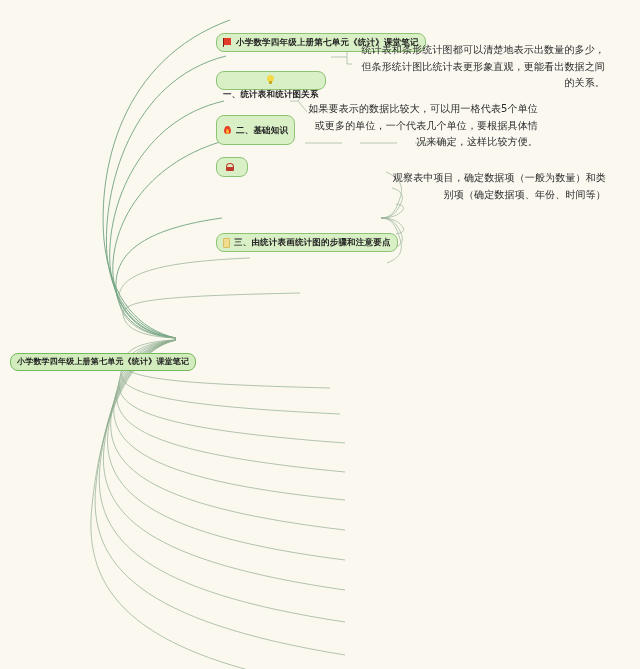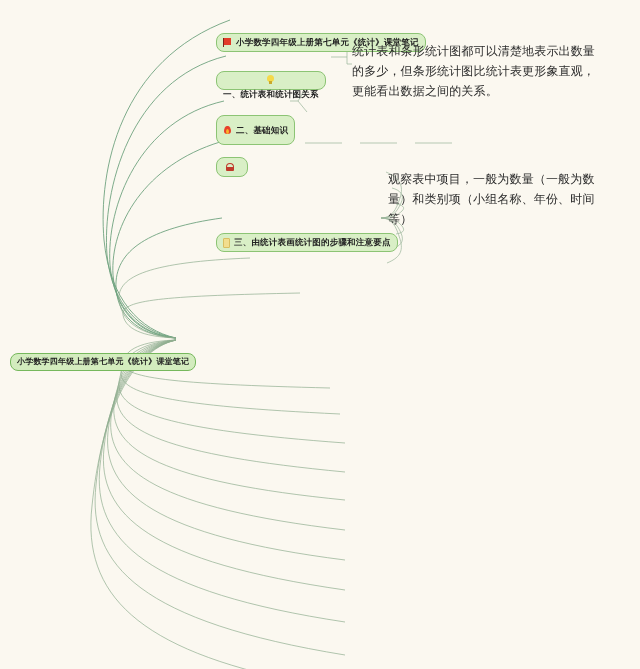--- a/index.html
+++ b/index.html
@@ -154,25 +154,26 @@
   
   .ico-note {
     width: 7px; height: 10px;
     background: #f2dd8e;
     border: 1px solid #d8be61;
     border-radius: 1px;
     box-sizing: border-box;
   }
   .leaf-text {
     position: absolute;
-    font-size: 12px;
+    font-size: 10px;
     color: #2b2b2b;
     line-height: 1.65;
     letter-spacing: 0.15px;
     white-space: normal;
+    text-align: right;
   }
 </style>
 </head>
 <body>
 
 <div id="canvas">
 
   <svg id="edges" viewBox="0 0 640 669" xmlns="http://www.w3.org/2000/svg">
     <g fill="none" stroke="#8aa98a" stroke-width="0.7">
 
@@ -232,25 +233,26 @@
   <div class="node node-h1" style="left:216px; top:47px; height:19px;flex-direction:column;">
     <span class="ico ico-bulb"></span>
     <span class="node-label">一、统计表和统计图关系</span>
   </div>
   <div class="leaf-text" style="left:352px; top:42px; width:253px;">统计表和条形统计图都可以清楚地表示出数量的多少，但条形统计图比统计表更形象直观，更能看出数据之间的关系。</div>
 
   <div class="node node-h1" style="left:216px; top:91px; height:30px;">
     <span class="ico ico-flame"></span>
     <span class="node-label">二、基础知识</span>
   </div>
+  <div class="leaf-text" style="left:308px; top:101px; width:230px;">如果要表示的数据比较大，可以用一格代表5个单位或更多的单位，一个代表几个单位，要根据具体情况来确定，这样比较方便。</div>
 
   <div class="node" style="left:216px; top:133px; height:20px; width:32px; justify-content:center;">
     <span class="ico ico-lock"></span>
     <span class="node-label"></span>
   </div>
 
   <div class="node node-h1" style="left:216px; top:209px; height:19px;">
     <span class="ico ico-note"></span>
     <span class="node-label">三、由统计表画统计图的步骤和注意要点</span>
   </div>
-  <div class="leaf-text" style="left:388px; top:170px; width:218px;">观察表中项目，一般为数量（一般为数量）和类别项（小组名称、年份、时间等）</div>
+  <div class="leaf-text" style="left:388px; top:170px; width:218px;">观察表中项目，确定数据项（一般为数量）和类别项（确定数据项、年份、时间等）</div>
 
 </div>
 
 </body></html>

